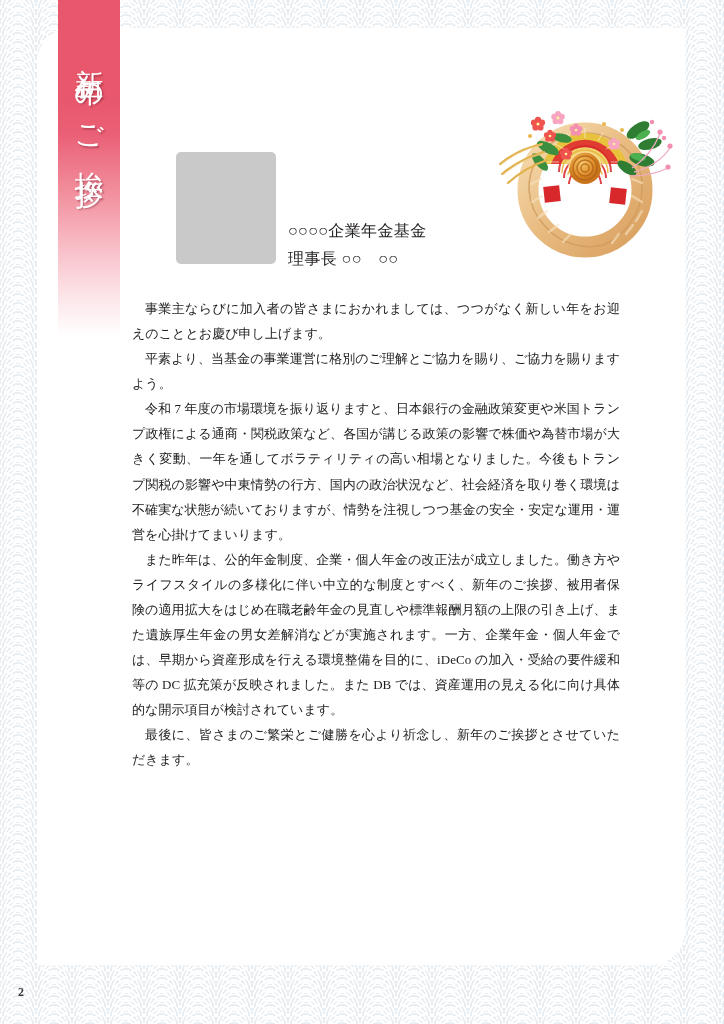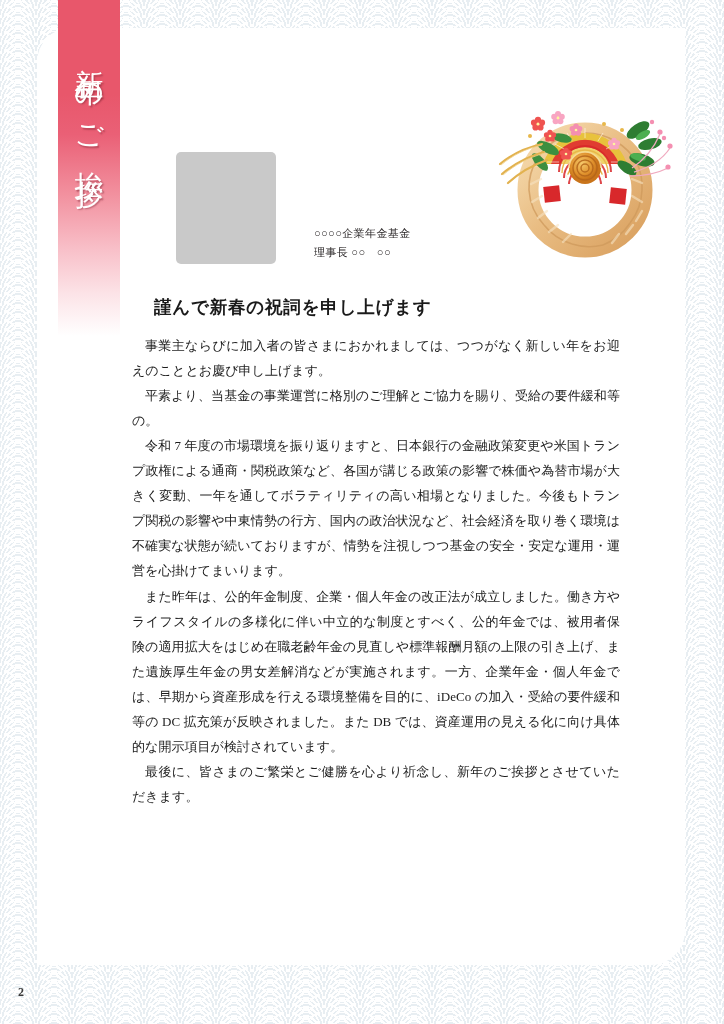--- a/index.html
+++ b/index.html
@@ -112,26 +112,25 @@
     left: 0;
     top: 0;
     width: 100px;
     height: 112px;
     background: #c9c9c9;
     border-radius: 5px;
   }
   #org-lines {
     position: absolute;
     left: 112px;
-    top: 72px;
-    font-size: 11px;
+    top: 65px;
+    font-size: 16px;
     line-height: 1.72;
     color: #231f20;
     white-space: nowrap;
-    margin-left: 26px;
   }
   #org-lines .ln { letter-spacing: 0.4px; }
 
   
   #content {
     position: absolute;
     left: 132px;
     top: 296px;
     width: 488px;
     z-index: 2;
@@ -363,23 +362,22 @@
 
   <div id="signature-block">
     <div id="photo-placeholder"></div>
     <div id="org-lines">
       <div class="ln">○○○○企業年金基金</div>
       <div class="ln">理事長 ○○　○○</div>
     </div>
   </div>
 
   <div id="content">
-    <h1 id="heading">謹んで新春の祝詞を申し上げます</h1>
     <p class="para">事業主ならびに加入者の皆さまにおかれましては、つつがなく新しい年をお迎えのこととお慶び申し上げます。</p>
-    <p class="para">平素より、当基金の事業運営に格別のご理解とご協力を賜り、受給の要件緩和等の。</p>
+    <p class="para">平素より、当基金の事業運営に格別のご理解とご協力を賜り、ご協力を賜りますよう。</p>
     <p class="para">令和 7 年度の市場環境を振り返りますと、日本銀行の金融政策変更や米国トランプ政権による通商・関税政策など、各国が講じる政策の影響で株価や為替市場が大きく変動、一年を通してボラティリティの高い相場となりました。今後もトランプ関税の影響や中東情勢の行方、国内の政治状況など、社会経済を取り巻く環境は不確実な状態が続いておりますが、情勢を注視しつつ基金の安全・安定な運用・運営を心掛けてまいります。</p>
-    <p class="para">また昨年は、公的年金制度、企業・個人年金の改正法が成立しました。働き方やライフスタイルの多様化に伴い中立的な制度とすべく、公的年金では、被用者保険の適用拡大をはじめ在職老齢年金の見直しや標準報酬月額の上限の引き上げ、また遺族厚生年金の男女差解消などが実施されます。一方、企業年金・個人年金では、早期から資産形成を行える環境整備を目的に、iDeCo の加入・受給の要件緩和等の DC 拡充策が反映されました。また DB では、資産運用の見える化に向け具体的な開示項目が検討されています。</p>
+    <p class="para">また昨年は、公的年金制度、企業・個人年金の改正法が成立しました。働き方やライフスタイルの多様化に伴い中立的な制度とすべく、新年のご挨拶、被用者保険の適用拡大をはじめ在職老齢年金の見直しや標準報酬月額の上限の引き上げ、また遺族厚生年金の男女差解消などが実施されます。一方、企業年金・個人年金では、早期から資産形成を行える環境整備を目的に、iDeCo の加入・受給の要件緩和等の DC 拡充策が反映されました。また DB では、資産運用の見える化に向け具体的な開示項目が検討されています。</p>
     <p class="para">最後に、皆さまのご繁栄とご健勝を心より祈念し、新年のご挨拶とさせていただきます。</p>
   </div>
 
   <div id="page-number">2</div>
 
 </div>
 
 </body></html>

